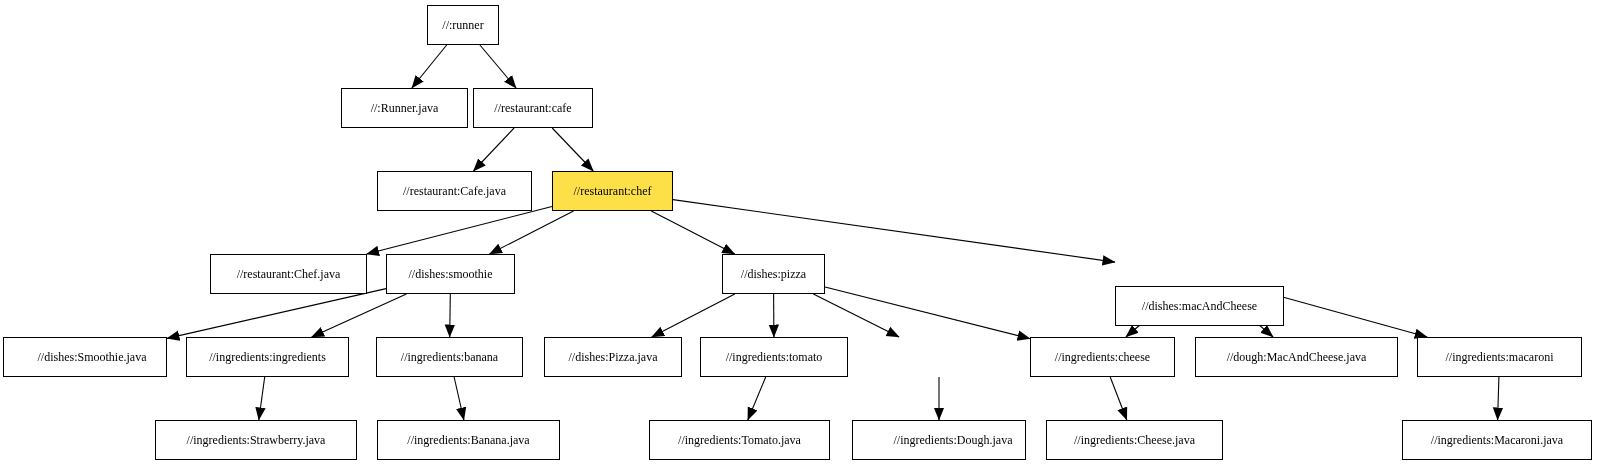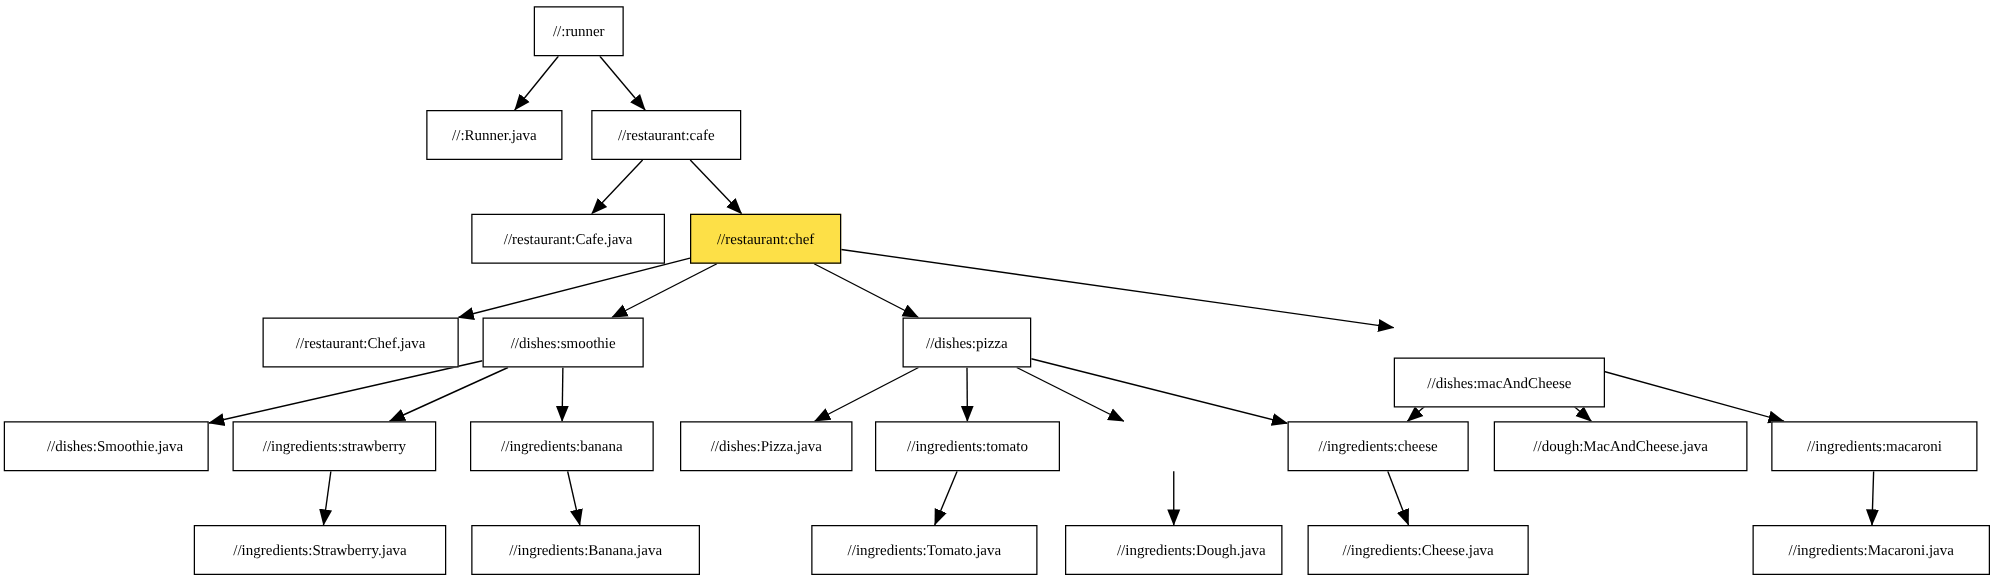--- a/index.html
+++ b/index.html
@@ -79,30 +79,30 @@
         <line x1="264.7" y1="377.0" x2="258.8" y2="420.0" stroke="#000000" marker-end="url(#arrowhead)"></line>
         <line x1="454.1" y1="377.0" x2="463.9" y2="420.0" stroke="#000000" marker-end="url(#arrowhead)"></line>
         <line x1="765.7" y1="377.0" x2="747.8" y2="420.0" stroke="#000000" marker-end="url(#arrowhead)"></line>
         <line x1="939.0" y1="377.0" x2="939.0" y2="420.0" stroke="#000000" marker-end="url(#arrowhead)"></line>
         <line x1="1110.2" y1="377.0" x2="1126.8" y2="420.0" stroke="#000000" marker-end="url(#arrowhead)"></line>
         <line x1="1498.9" y1="377.0" x2="1497.6" y2="420.0" stroke="#000000" marker-end="url(#arrowhead)"></line>
       </g>
   </svg>
   <div class="graph-nodes">
       <div class="node" style="left: 427px; top: 5px; width: 72px; height: 40px; background: rgb(255, 255, 255); border-color: rgb(0, 0, 0); color: rgb(0, 0, 0);">//:runner</div>
-      <div class="node" style="left: 341px; top: 88px; width: 109px; height: 40px; background: rgb(255, 255, 255); border-color: rgb(0, 0, 0); color: rgb(0, 0, 0);">//:Runner.java</div>
+      <div class="node" style="left: 341px; top: 88px; width: 127px; height: 40px; background: rgb(255, 255, 255); border-color: rgb(0, 0, 0); color: rgb(0, 0, 0);">//:Runner.java</div>
       <div class="node" style="left: 473px; top: 88px; width: 120px; height: 40px; background: rgb(255, 255, 255); border-color: rgb(0, 0, 0); color: rgb(0, 0, 0);">//restaurant:cafe</div>
       <div class="node" style="left: 377px; top: 171px; width: 155px; height: 40px; background: rgb(255, 255, 255); border-color: rgb(0, 0, 0); color: rgb(0, 0, 0);">//restaurant:Cafe.java</div>
       <div class="node" style="left: 552px; top: 171px; width: 121px; height: 40px; background: #fde047; border-color: rgb(0, 0, 0); color: rgb(0, 0, 0);">//restaurant:chef</div>
       <div class="node" style="left: 210px; top: 254px; width: 157px; height: 40px; background: rgb(255, 255, 255); border-color: rgb(0, 0, 0); color: rgb(0, 0, 0);">//restaurant:Chef.java</div>
       <div class="node" style="left: 386px; top: 254px; width: 129px; height: 40px; background: rgb(255, 255, 255); border-color: rgb(0, 0, 0); color: rgb(0, 0, 0);">//dishes:smoothie</div>
       <div class="node" style="left: 722px; top: 254px; width: 103px; height: 40px; background: rgb(255, 255, 255); border-color: rgb(0, 0, 0); color: rgb(0, 0, 0);">//dishes:pizza</div>
       <div class="node" style="left: 1115px; top: 254px; width: 169px; height: 40px; background: rgb(255, 255, 255); border-color: rgb(0, 0, 0); color: rgb(0, 0, 0); margin-top: 32px;">//dishes:macAndCheese</div>
       <div class="node" style="left: 3px; top: 337px; width: 164px; height: 40px; background: rgb(255, 255, 255); border-color: rgb(0, 0, 0); color: rgb(0, 0, 0); padding-left: 14px;">//dishes:Smoothie.java</div>
-      <div class="node" style="left: 186px; top: 337px; width: 163px; height: 40px; background: rgb(255, 255, 255); border-color: rgb(0, 0, 0); color: rgb(0, 0, 0);">//ingredients:strawberry</div>
+      <div class="node" style="left: 186px; top: 337px; width: 163px; height: 40px; background: rgb(255, 255, 255); border-color: rgb(0, 0, 0); color: rgb(0, 0, 0);">//ingredients:ingredients</div>
       <div class="node" style="left: 376px; top: 337px; width: 147px; height: 40px; background: rgb(255, 255, 255); border-color: rgb(0, 0, 0); color: rgb(0, 0, 0);">//ingredients:banana</div>
       <div class="node" style="left: 544px; top: 337px; width: 138px; height: 40px; background: rgb(255, 255, 255); border-color: rgb(0, 0, 0); color: rgb(0, 0, 0);">//dishes:Pizza.java</div>
       <div class="node" style="left: 700px; top: 337px; width: 148px; height: 40px; background: rgb(255, 255, 255); border-color: rgb(0, 0, 0); color: rgb(0, 0, 0);">//ingredients:tomato</div>
       <div class="node" style="left: 1030px; top: 337px; width: 145px; height: 40px; background: rgb(255, 255, 255); border-color: rgb(0, 0, 0); color: rgb(0, 0, 0);">//ingredients:cheese</div>
       <div class="node" style="left: 1195px; top: 337px; width: 203px; height: 40px; background: rgb(255, 255, 255); border-color: rgb(0, 0, 0); color: rgb(0, 0, 0);">//dough:MacAndCheese.java</div>
       <div class="node" style="left: 1417px; top: 337px; width: 165px; height: 40px; background: rgb(255, 255, 255); border-color: rgb(0, 0, 0); color: rgb(0, 0, 0);">//ingredients:macaroni</div>
       <div class="node" style="left: 155px; top: 420px; width: 202px; height: 40px; background: rgb(255, 255, 255); border-color: rgb(0, 0, 0); color: rgb(0, 0, 0);">//ingredients:Strawberry.java</div>
       <div class="node" style="left: 377px; top: 420px; width: 183px; height: 40px; background: rgb(255, 255, 255); border-color: rgb(0, 0, 0); color: rgb(0, 0, 0);">//ingredients:Banana.java</div>
       <div class="node" style="left: 649px; top: 420px; width: 181px; height: 40px; background: rgb(255, 255, 255); border-color: rgb(0, 0, 0); color: rgb(0, 0, 0);">//ingredients:Tomato.java</div>
       <div class="node" style="left: 852px; top: 420px; width: 174px; height: 40px; background: rgb(255, 255, 255); border-color: rgb(0, 0, 0); color: rgb(0, 0, 0); padding-left: 28px;">//ingredients:Dough.java</div>

